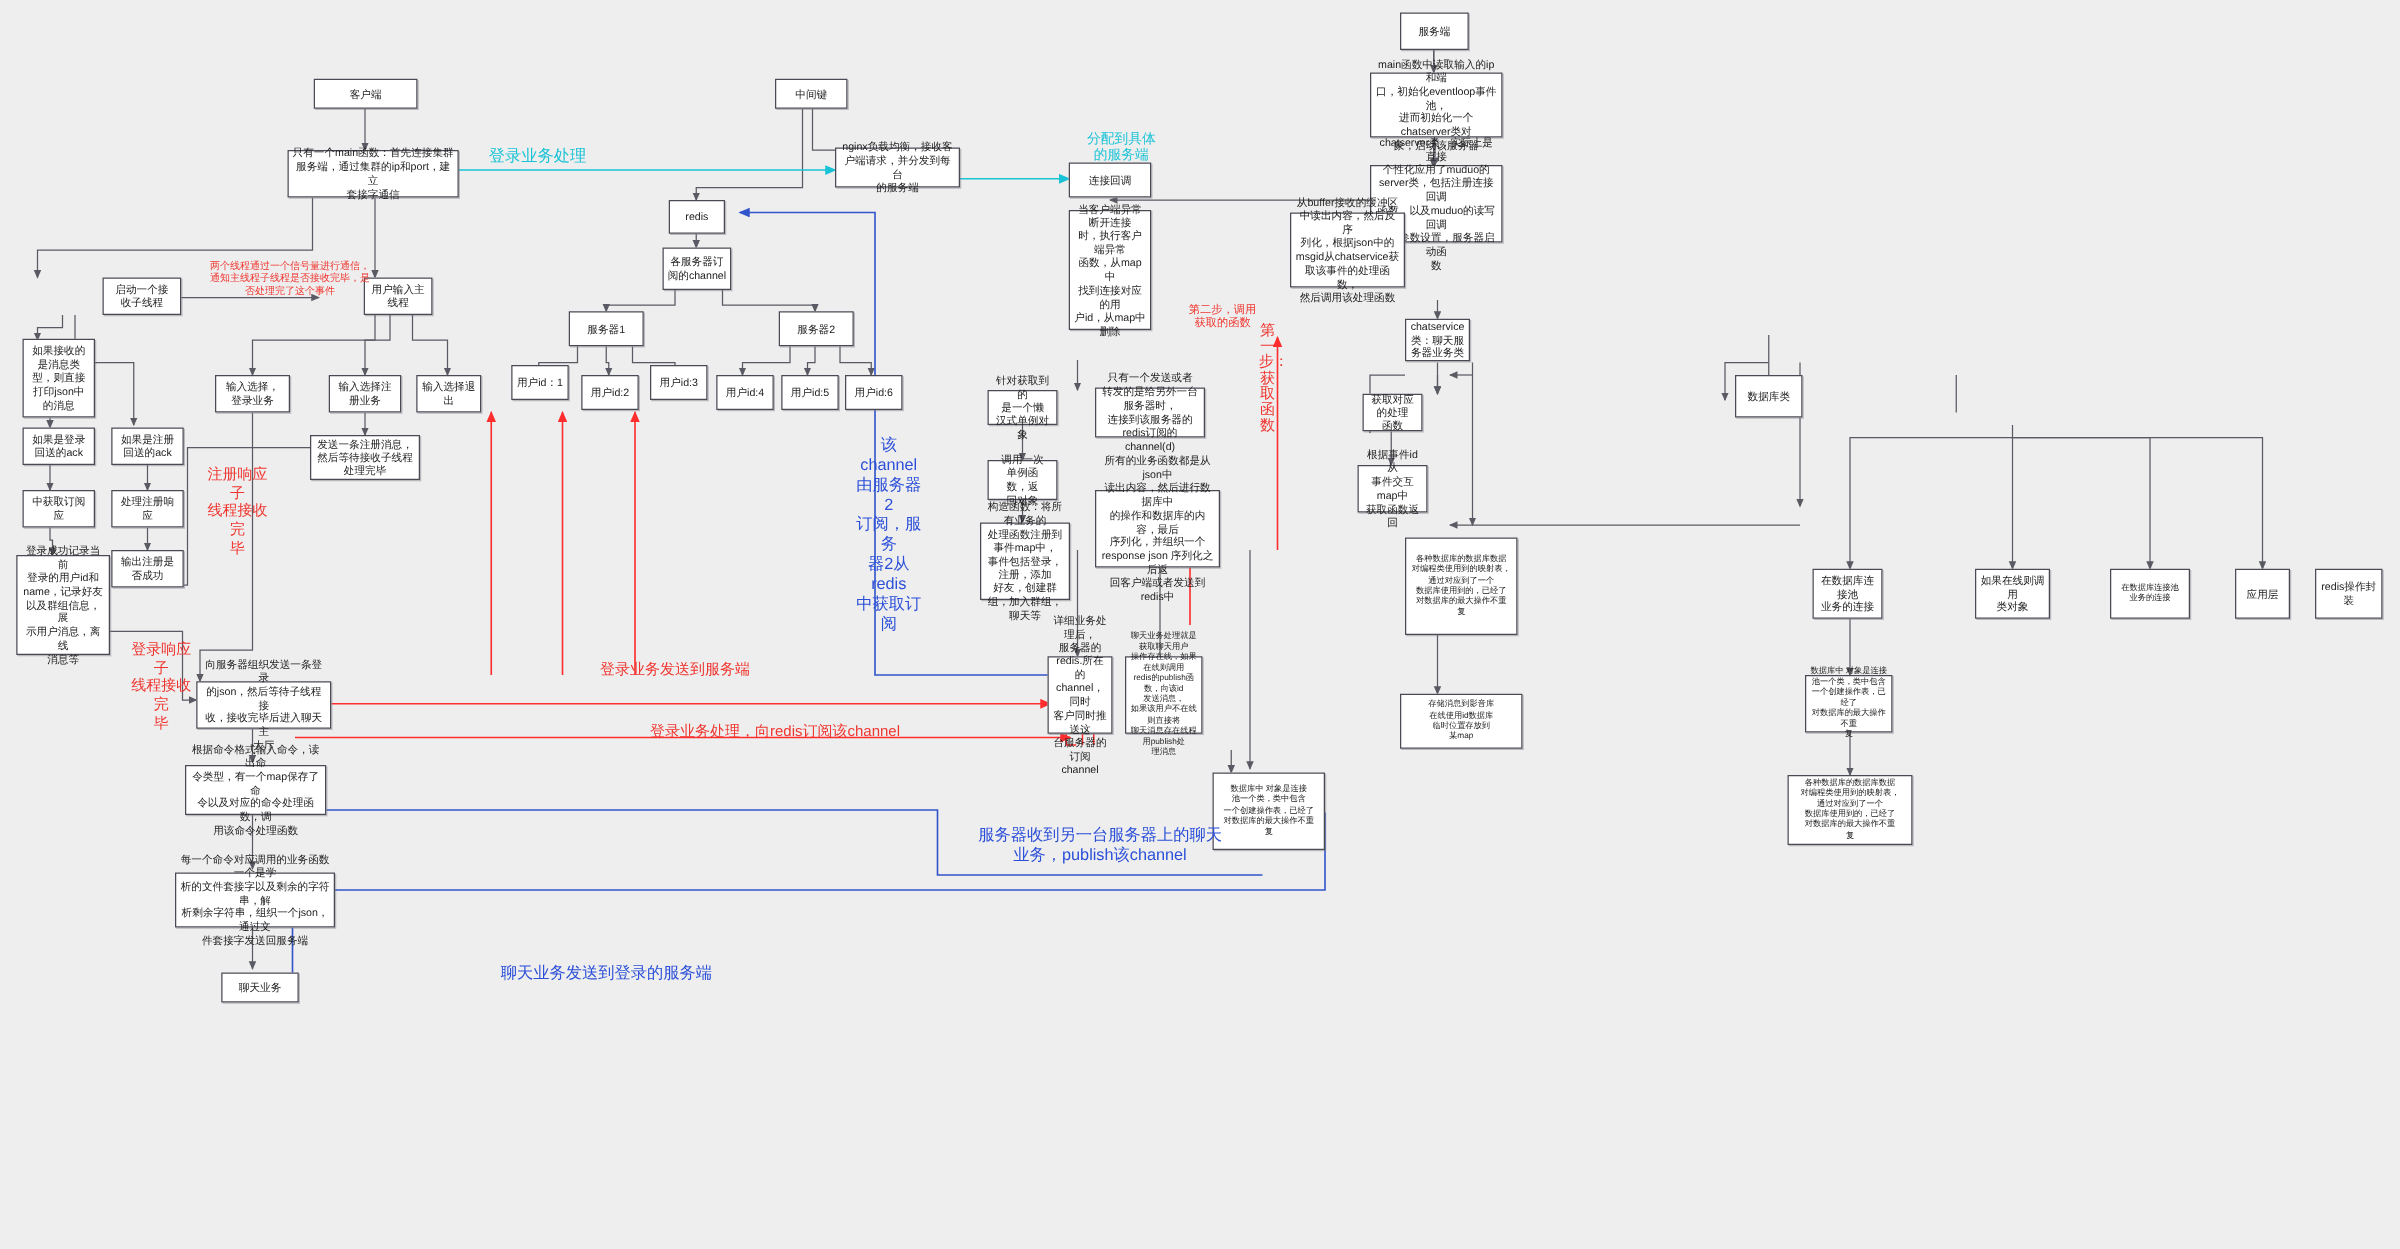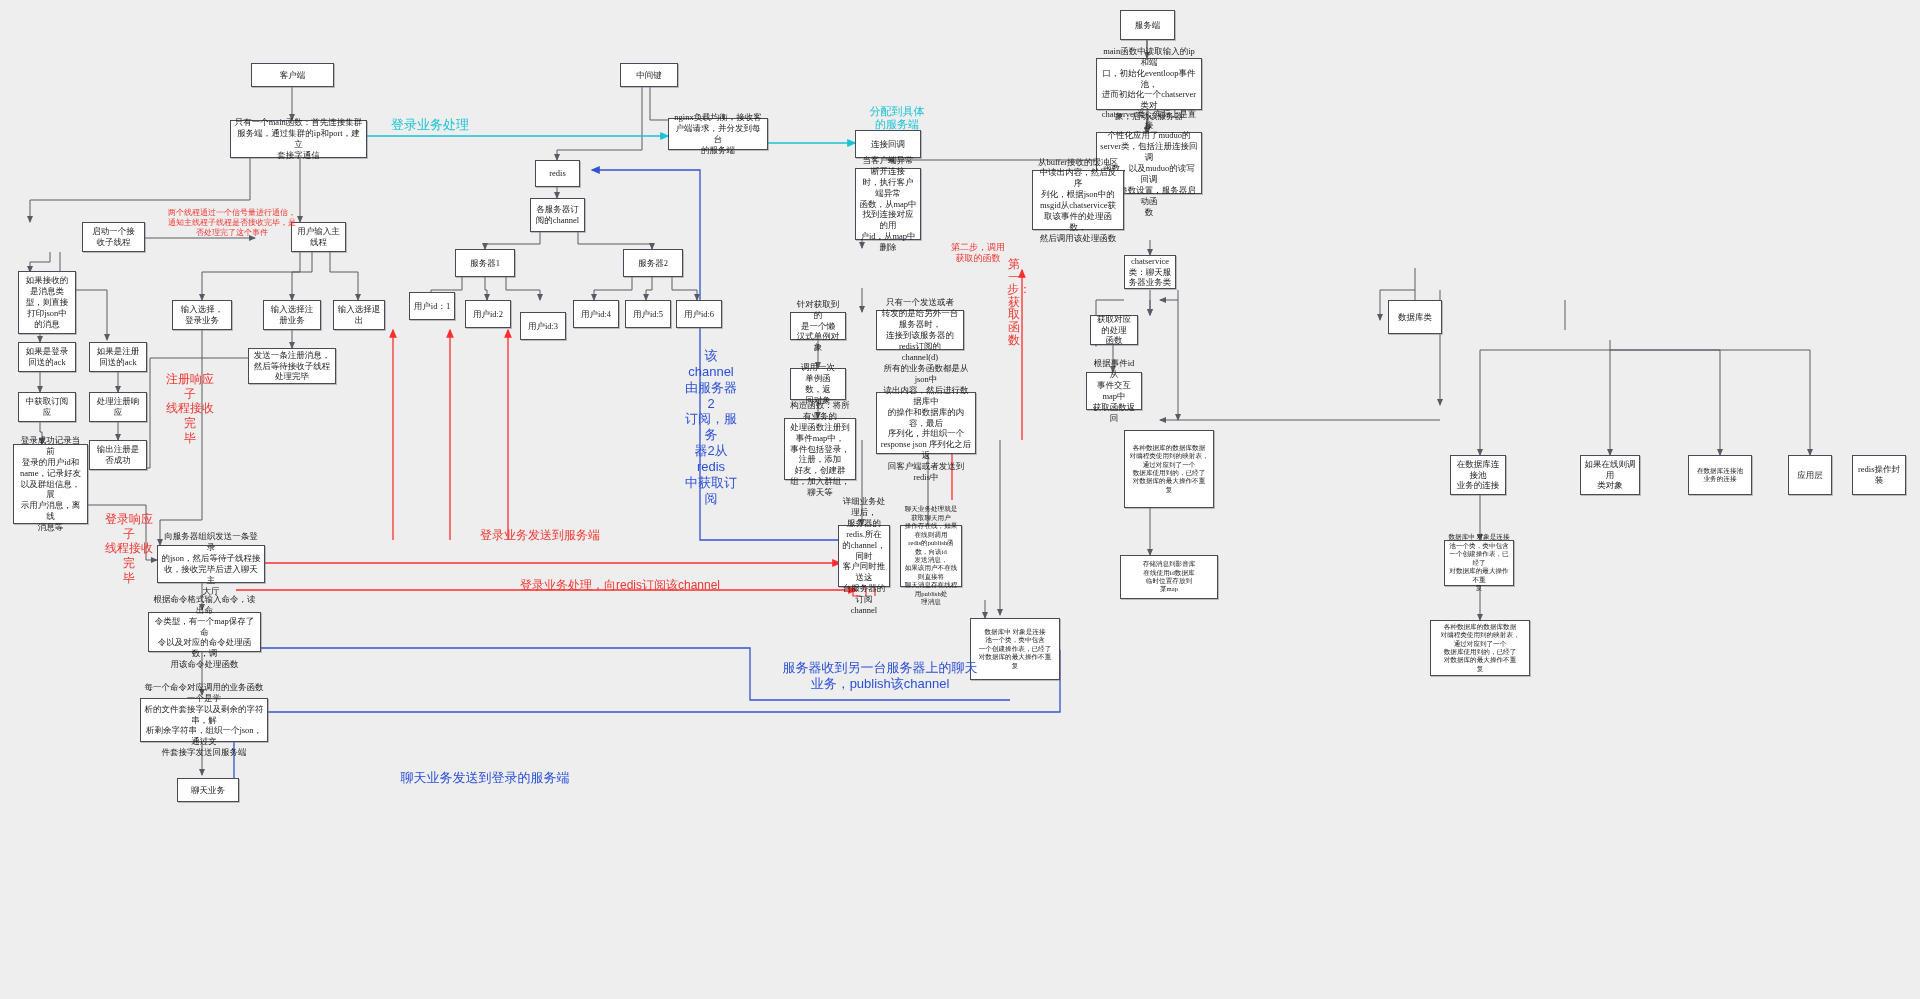--- a/index.html
+++ b/index.html
@@ -18,21 +18,21 @@
     border:1px solid #4a4a55;
     box-sizing:border-box;
     display:flex;align-items:center;justify-content:center;
     text-align:center;
     color:#1b1b1b;
     font-size:8.5px;
     line-height:1.28;
     padding:2px 3px;
     box-shadow:1px 1px 0 rgba(120,120,130,.45);
   }
-  .node span{display:block;width:100%;font-family:Liberation Serif, serif;}
+  .node span{display:block;width:100%;}
   .lbl{
     position:absolute;
     text-align:center;
     line-height:1.22;
     white-space:pre-line;
   }
   .lbl.cyan{color:#19c3d6;font-size:13px;font-family:Liberation Mono, monospace;}
   .lbl.blue{color:#2b4fd8;font-size:13px;}
   .lbl.red{color:#f0352f;font-size:12px;}
   .lbl.redsm{color:#f0352f;font-size:8px;line-height:1.25;}
@@ -300,21 +300,21 @@
 <div class="node" style="left:623px;top:249px;width:60px;height:28px">
       <span>服务器2</span>
     </div>
 
 <div class="node" style="left:409px;top:292px;width:46px;height:28px">
       <span>用户id：1</span>
     </div>
 <div class="node" style="left:465px;top:300px;width:46px;height:28px">
       <span>用户id:2</span>
     </div>
-<div class="node" style="left:520px;top:312px;width:46px;height:28px">
+<div class="node" style="left:520px;top:292px;width:46px;height:28px">
       <span>用户id:3</span>
     </div>
 <div class="node" style="left:573px;top:300px;width:46px;height:28px">
       <span>用户id:4</span>
     </div>
 <div class="node" style="left:625px;top:300px;width:46px;height:28px">
       <span>用户id:5</span>
     </div>
 <div class="node" style="left:676px;top:300px;width:46px;height:28px">
       <span>用户id:6</span>
@@ -334,21 +334,21 @@
 个性化应用了muduo的
 server类，包括注册连接回调
 函数，以及muduo的读写回调
 其他参数设置，服务器启动函
 数</span>
     </div>
 
 <div class="node" style="left:855px;top:130px;width:66px;height:28px">
       <span>连接回调</span>
     </div>
-<div class="node" style="left:855px;top:168px;width:66px;height:72px">
+<div class="node" style="left:855px;top:168px;width:66px;height:96px">
       <span style="white-space:pre-line">当客户端异常断开连接
 时，执行客户端异常
 函数，从map中
 找到连接对应的用
 户id，从map中删除</span>
     </div>
 <div class="node" style="left:1032px;top:170px;width:92px;height:60px">
       <span style="white-space:pre-line">从buffer接收的缓冲区
 中读出内容，然后反序
 列化，根据json中的

